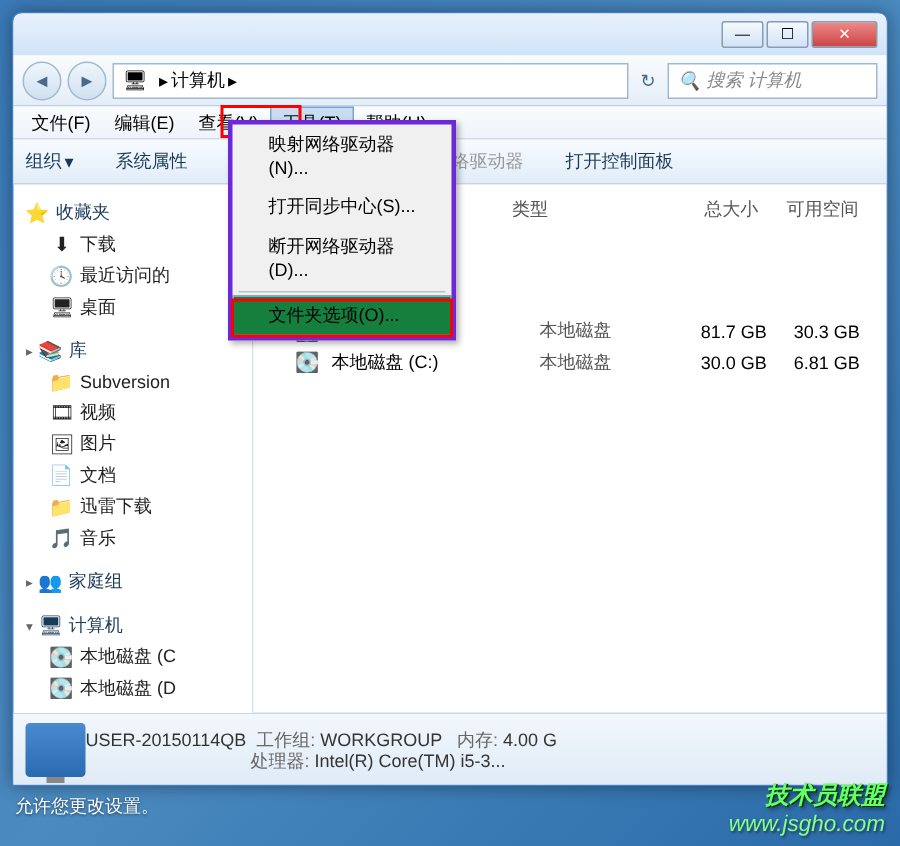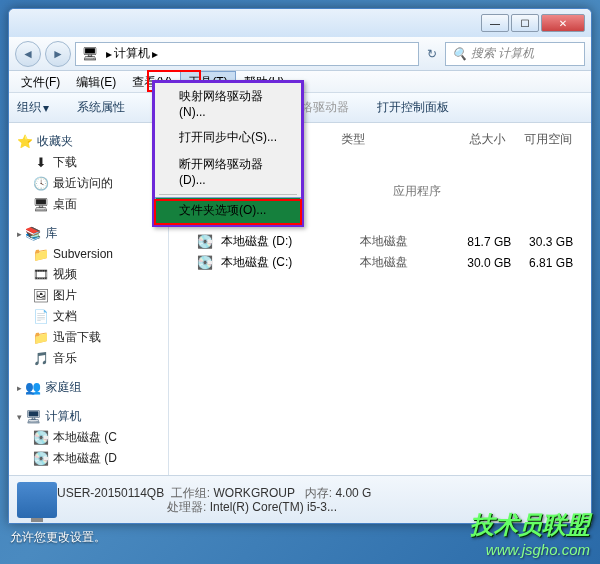--- a/index.html
+++ b/index.html
@@ -36,21 +36,21 @@
 .section{margin-top:4px}
 .sec-head{display:flex;align-items:center;gap:4px;padding:4px 0;color:#1a3a5a}
 .item-row{display:flex;align-items:center;padding:2px 0 2px 20px;gap:8px}
 .statusbar{height:48px;background:linear-gradient(#f2f7fc,#e0ebf6);border-top:1px solid #c8d6e4;display:flex;align-items:center;padding:4px 8px;}
 .monitor-ico{width:40px;height:36px;background:linear-gradient(#4a8ad0,#2a6ab0);border-radius:3px;position:relative}
 .monitor-ico::after{content:"";position:absolute;bottom:-4px;left:14px;width:12px;height:4px;background:#888}
 .status-text{line-height:14px;color:#333}
 .status-text .dim{color:#666}
 .bottom-text{position:absolute;bottom:18px;left:10px;color:#fff;font-size:12px;text-shadow:0 1px 2px rgba(0,0,0,0.6)}
 .watermark{position:absolute;bottom:6px;right:10px;text-align:right}
-.wm-cn{color:#6f6;font-size:24px;font-weight:bold;font-style:italic;text-shadow:1px 1px 0 #030,2px 2px 3px rgba(0,0,0,0.5)}
+.wm-cn{color:#6f6;font-size:16px;font-weight:bold;font-style:italic;text-shadow:1px 1px 0 #030,2px 2px 3px rgba(0,0,0,0.5)}
 .wm-url{color:#8f8;font-size:15px;font-style:italic;text-shadow:1px 1px 2px rgba(0,0,0,0.5)}
 </style>
 </head>
 <body>
 
 <div class="window">
   <div class="titlebar">
     <div class="win-btn">—</div>
     <div class="win-btn">☐</div>
     <div class="win-btn win-close">✕</div>
@@ -169,25 +169,20 @@
         <div class="col-type">类型</div>
         <div class="col-size">总大小</div>
         <div class="col-free">可用空间</div>
       </div>
 
       <div class="section">
         <div class="sec-head">
             <span class="tri">▾</span>
             <span>网络</span>
           </div>
-        <div class="item-row">
-          <span class="ico">📷</span>
-          <span class="col-name" style="width:164px">ECap.exe</span>
-          <span class="col-type" style="color:#777">应用程序</span>
-        </div>
       </div>
 
       <div class="section">
         <div class="sec-head">
             <span class="tri">▾</span>
             <span>硬盘</span> 
             <span style="color:#666">(2)</span>
           </div>
         <div class="item-row">
           <span class="ico">💽</span>

